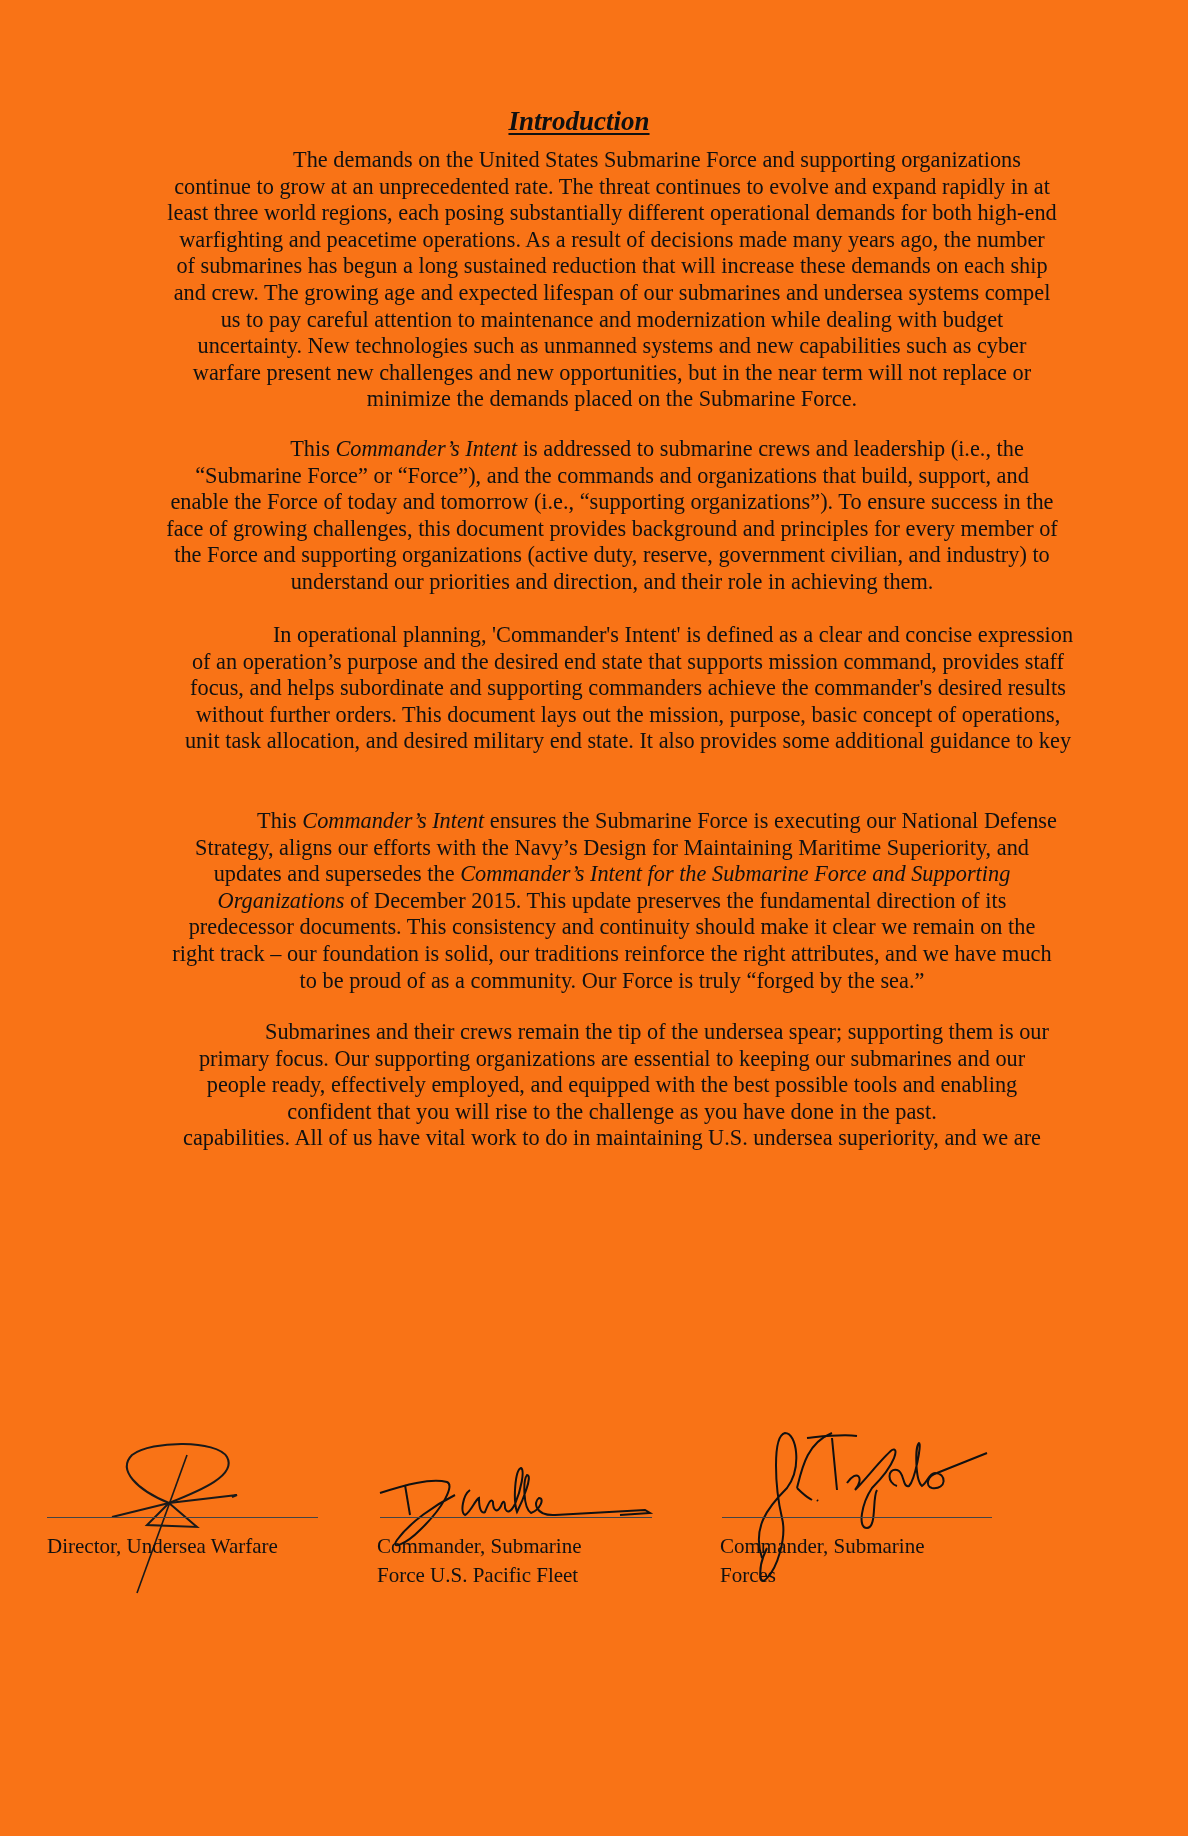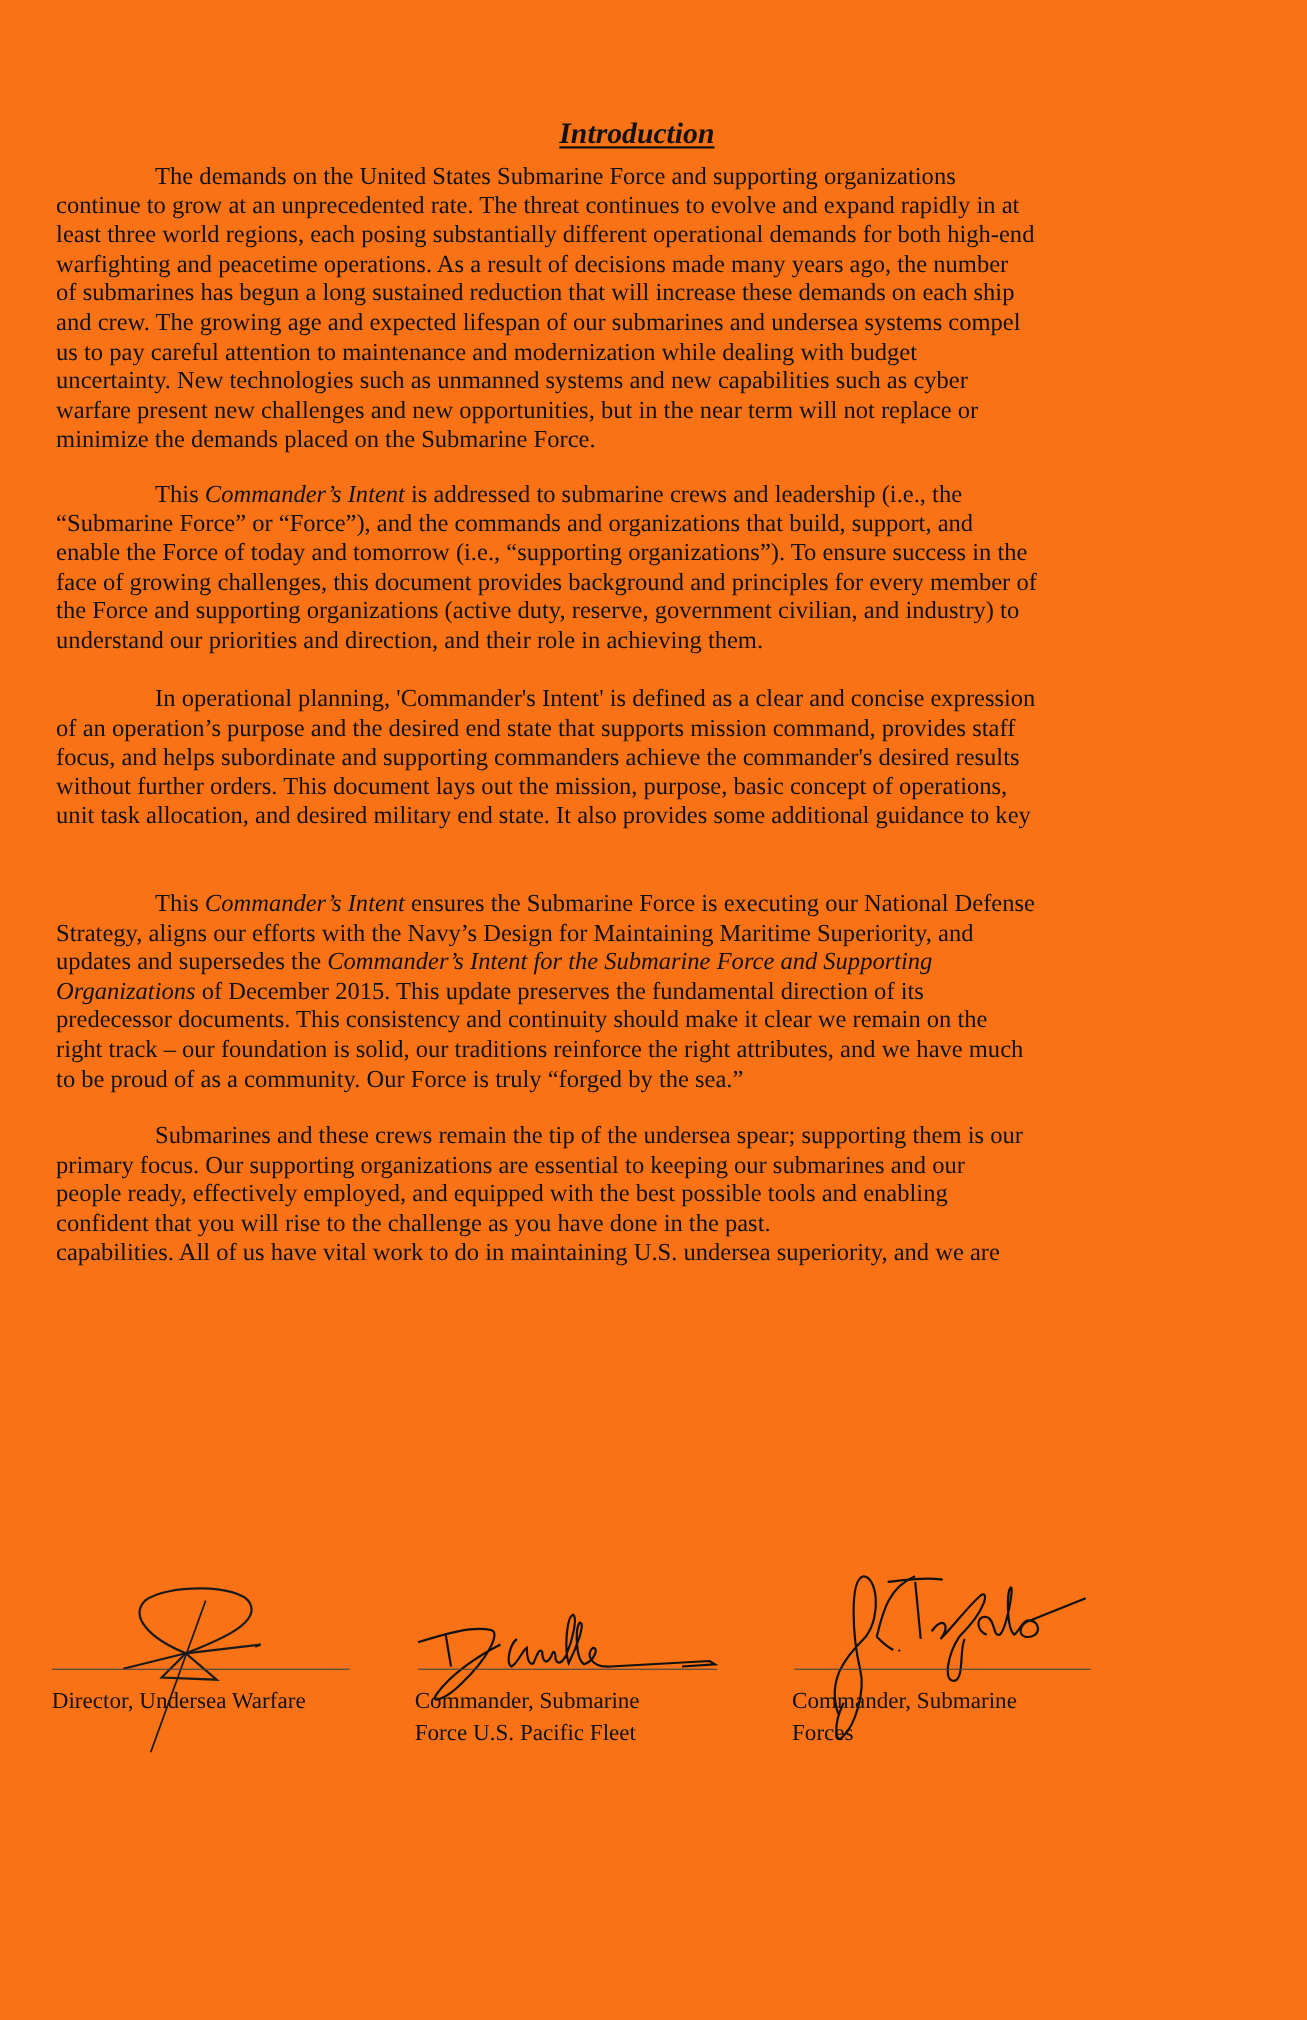--- a/index.html
+++ b/index.html
@@ -32,38 +32,39 @@
       font-weight: bold;
       font-style: italic;
       text-decoration: underline;
       text-decoration-thickness: 2px;
       text-underline-offset: 3px;
       margin: 0;
       transform: translateX(-15px);
     }
     .para {
       position: absolute;
-      left: 51px;
+      left: 62px;
       width: 1100px;
       font-size: 22.3px;
       line-height: 26.6px;
       margin: 0;
+      text-align: center;
     }
     .line {
       display: block;
       white-space: nowrap;
     }
     .line.indent {
       padding-left: 90px;
     }
     .line em { font-style: italic; }
 
     #p1 { top: 147px; }
     #p2 { top: 436px; }
-    #p3 { top: 622px; }
+    #p3 { top: 622px; margin-left: 16px; }
     #p4 { top: 808px; }
     #p5 { top: 1019px; }
 
     .sig-block {
       position: absolute;
       top: 1430px;
       height: 200px;
     }
     .sig-line {
       position: absolute;
@@ -131,21 +132,21 @@
   <div class="para" id="p4">
       <span class="line indent"><span>This </span><em>Commander’s Intent</em><span> ensures the Submarine Force is executing our National Defense</span></span>
       <span class="line">Strategy, aligns our efforts with the Navy’s Design for Maintaining Maritime Superiority, and</span>
       <span class="line"><span>updates and supersedes the </span><em>Commander’s Intent for the Submarine Force and Supporting</em></span>
       <span class="line"><em>Organizations</em><span> of December 2015.  This update preserves the fundamental direction of its</span></span>
       <span class="line">predecessor documents.  This consistency and continuity should make it clear we remain on the</span>
       <span class="line">right track – our foundation is solid, our traditions reinforce the right attributes, and we have much</span>
       <span class="line">to be proud of as a community.  Our Force is truly “forged by the sea.”</span>
     </div>
   <div class="para" id="p5">
-      <span class="line indent">Submarines and these crews remain the tip of the undersea spear; supporting them is our</span>
+      <span class="line indent">Submarines and their crews remain the tip of the undersea spear; supporting them is our</span>
       <span class="line">primary focus.  Our supporting organizations are essential to keeping our submarines and our</span>
       <span class="line">people ready, effectively employed, and equipped with the best possible tools and enabling</span>
       <span class="line">confident that you will rise to the challenge as you have done in the past.</span>
       <span class="line">capabilities.  All of us have vital work to do in maintaining U.S. undersea superiority, and we are</span>
     </div>
 
   <div class="sig-block" id="sig1">
     <svg class="sig-svg" style="left:50px; top:5px;" width="150" height="160" viewBox="0 0 150 160">
       <path d="M72 68 C 40 55, 20 35, 35 20 C 55 5, 120 5, 130 22 C 140 40, 105 55, 72 68" fill="none" stroke="#1a1a1a" stroke-width="2"></path>
       <path d="M90 20 L 40 158" fill="none" stroke="#1a1a1a" stroke-width="1.6"></path>

